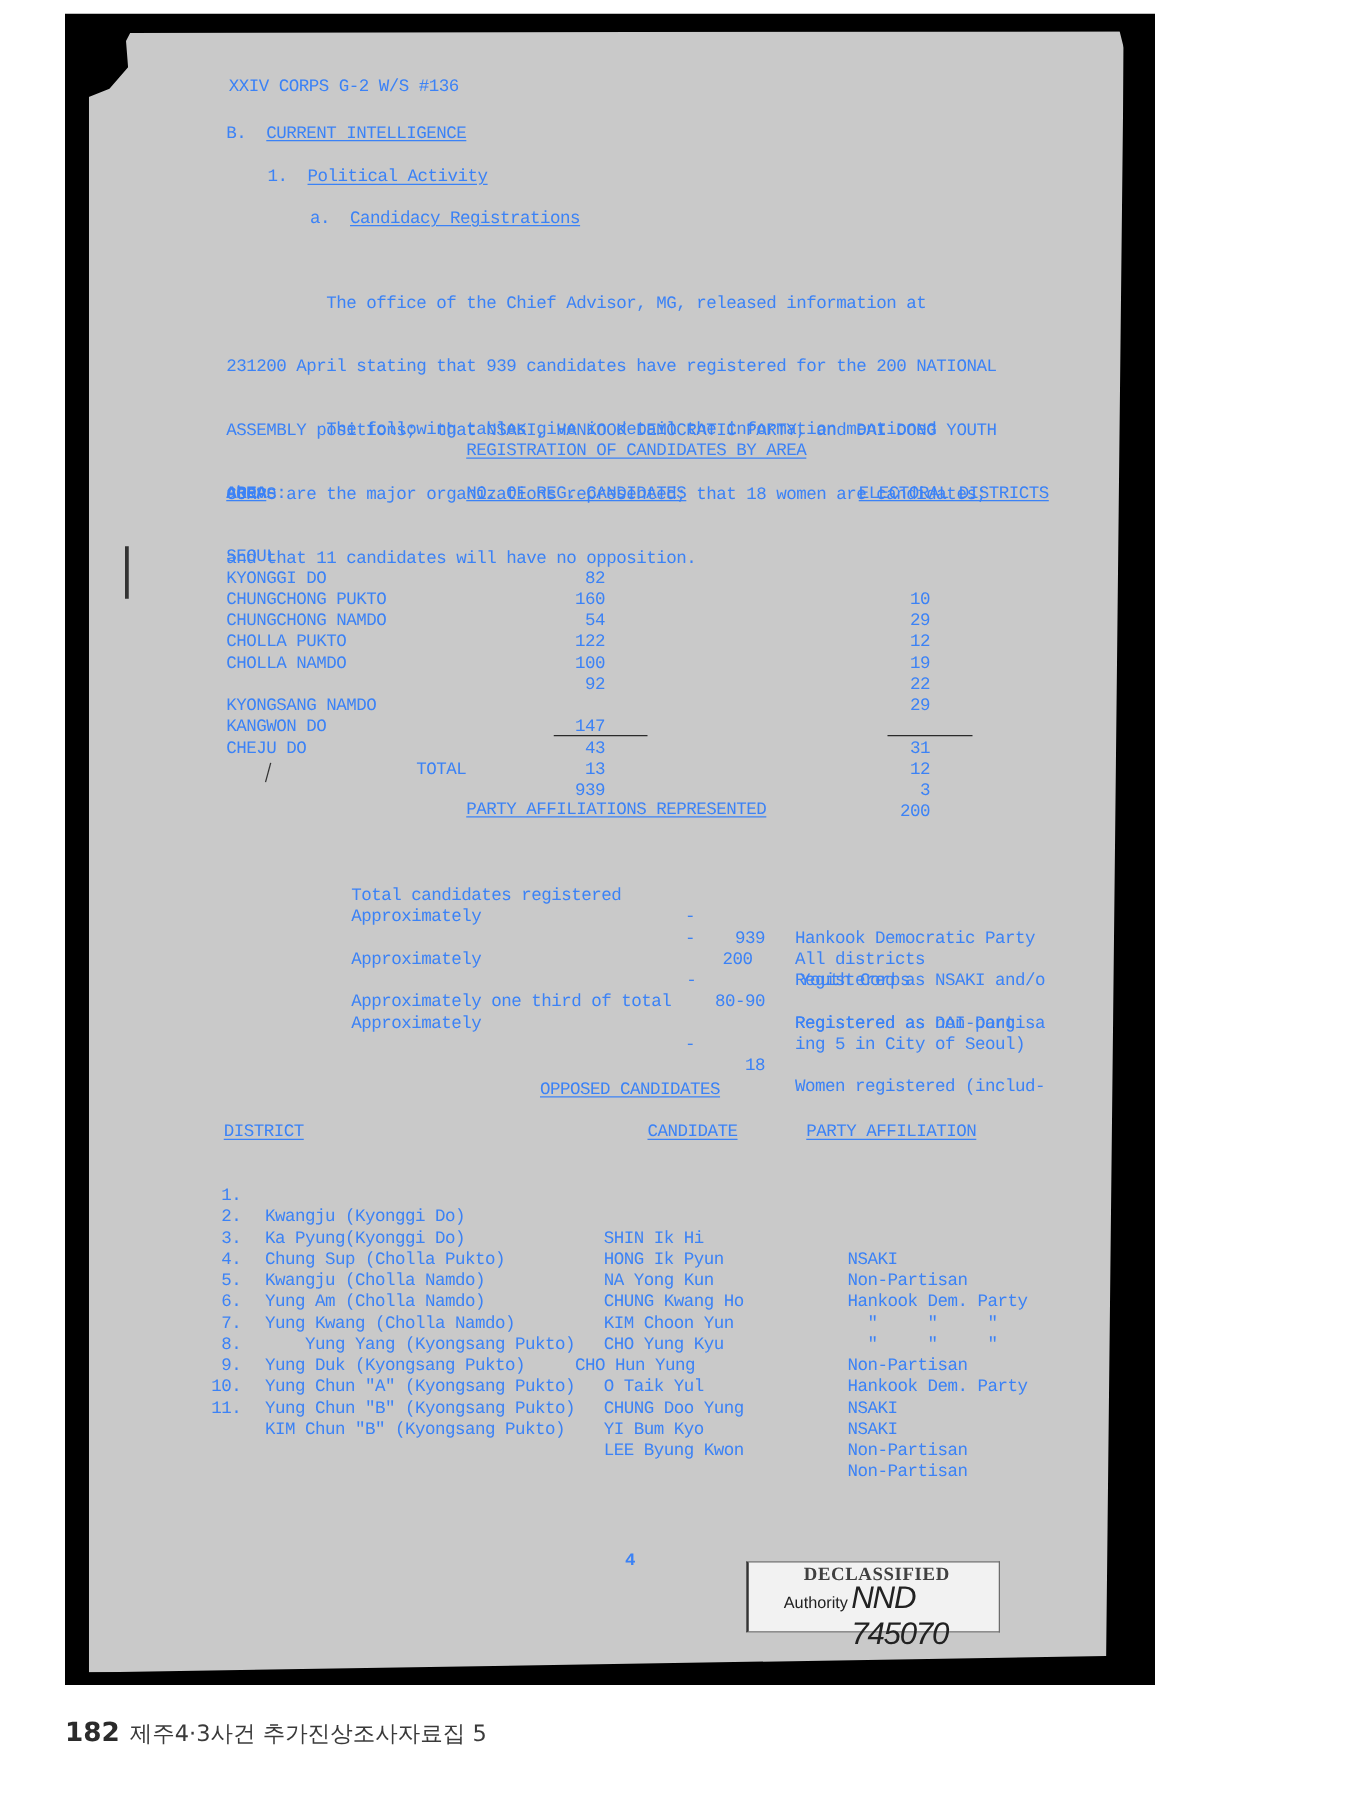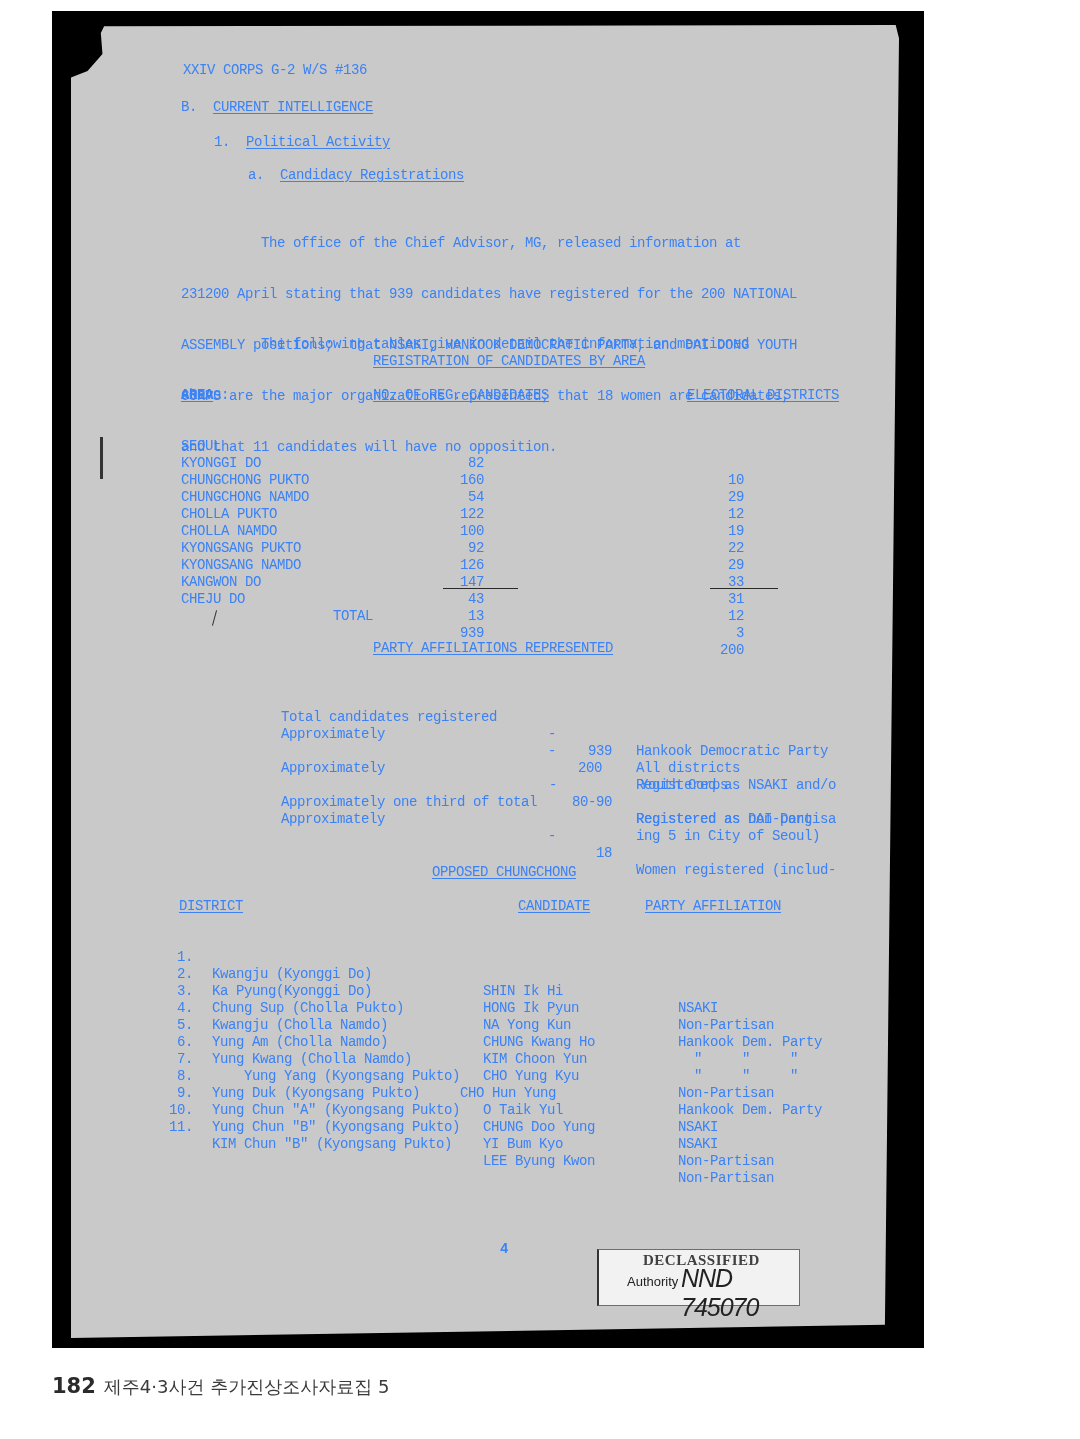--- a/index.html
+++ b/index.html
@@ -114,25 +114,20 @@
   <div class="tw row" style="top:68px;">
     <span style="left:181px;">CHOLLA PUKTO</span>
     <span class="right" style="left:430px;width:54px;">100</span>
     <span class="right" style="left:700px;width:44px;">22</span>
   </div>
   <div class="tw row" style="top:85px;">
     <span style="left:181px;">CHOLLA NAMDO</span>
     <span class="right" style="left:430px;width:54px;">92</span>
     <span class="right" style="left:700px;width:44px;">29</span>
   </div>
-  <div class="tw row" style="top:102px;">
-    <span style="left:181px;">KYONGSANG PUKTO</span>
-    <span class="right" style="left:430px;width:54px;">126</span>
-    <span class="right" style="left:700px;width:44px;">33</span>
-  </div>
   <div class="tw row" style="top:119px;">
     <span style="left:181px;">KYONGSANG NAMDO</span>
     <span class="right" style="left:430px;width:54px;">147</span>
     <span class="right" style="left:700px;width:44px;">31</span>
   </div>
   <div class="tw row" style="top:136px;">
     <span style="left:181px;">KANGWON DO</span>
     <span class="right" style="left:430px;width:54px;">43</span>
     <span class="right" style="left:700px;width:44px;">12</span>
   </div>
@@ -185,21 +180,21 @@
     <span style="left:281px;">Approximately</span>
     <span style="left:548px;">-</span>
     <span class="right" style="left:560px;width:52px;">18</span>
     <span style="left:636px;">Women registered (includ-</span>
   </div>
   <div class="tw row" style="top:119px;">
     <span style="left:636px;">ing 5 in City of Seoul)</span>
   </div>
 </div>
 
-<div class="tw u" style="left:432px;top:864px;">OPPOSED CHUNGCHONG</div>
+<div class="tw u" style="left:432px;top:864px;">OPPOSED CANDIDATES</div>
 <div class="tw u" style="left:179px;top:898px;">DISTRICT</div>
 <div class="tw u" style="left:518px;top:898px;">CANDIDATE</div>
 <div class="tw u" style="left:645px;top:898px;">PARTY AFFILIATION</div>
 
 <div style="position:absolute;left:0;top:932px;width:1080px;height:190px;">
   <div class="tw row" style="top:0px;">
     <span class="right" style="left:160px;width:33px;">1.</span>
     <span style="left:212px;">Kwangju (Kyonggi Do)</span>
     <span style="left:483px;">SHIN Ik Hi</span>
     <span style="left:678px;">NSAKI</span>

